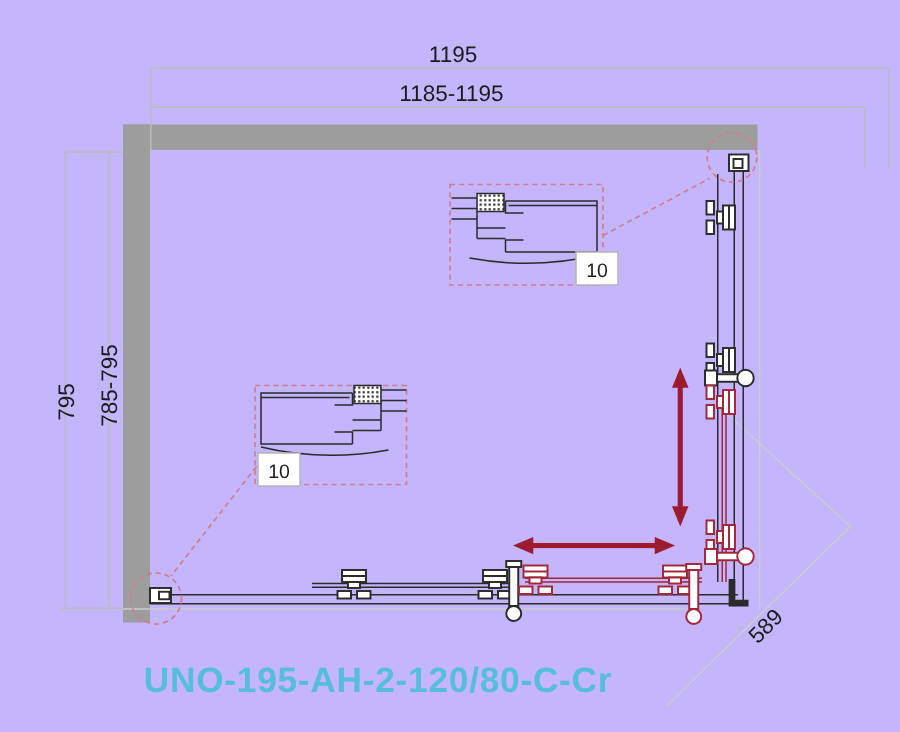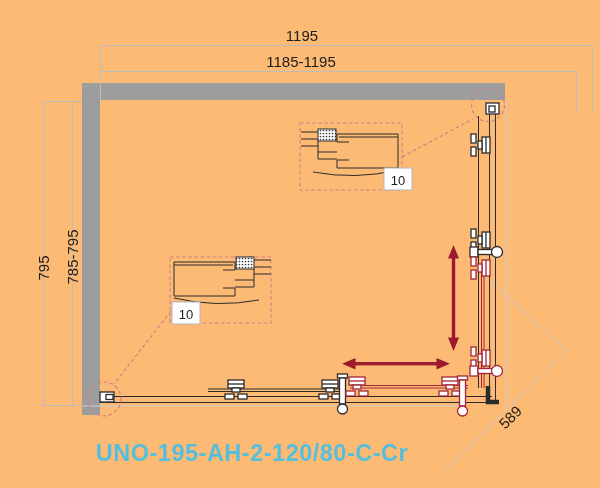--- a/index.html
+++ b/index.html
@@ -1,16 +1,16 @@
 <!DOCTYPE html>
 <html style="--title: #56bedc; --wall: #9d9d9d; --ink: #2b2b2b; --door: #a32638; --arrow: #9c1b2e; --callout: #cf7f8a; --dimline: #bcbcbc; --outline: #cccccc; --dimtext: #1c1c1c;"><head>
 <meta charset="utf-8">
 <style>
   html,body{margin:0;padding:0;background:#fff;}
-  .stage{position:relative;width:600px;height:488px;background:#fdba74;overflow:hidden;
+  .stage{position:relative;width:600px;height:488px;background:#c4b5fd;overflow:hidden;
          font-family:"Liberation Sans",sans-serif;}
   svg{display:block;}
   .dim{stroke:var(--dimline);stroke-width:1;fill:none;}
   .outline{stroke:var(--outline);stroke-width:1;fill:none;}
   .blk{stroke:var(--ink);stroke-width:1.3;fill:none;}
   .thin{stroke-width:1;}
   .red{stroke:var(--door);stroke-width:1.3;fill:none;}
   .arrow{fill:var(--arrow);stroke:none;}
   .callout{stroke:var(--callout);stroke-width:1.1;fill:none;stroke-dasharray:3.5 2.6;}
   .dimtext{font-size:15px;fill:var(--dimtext);}

